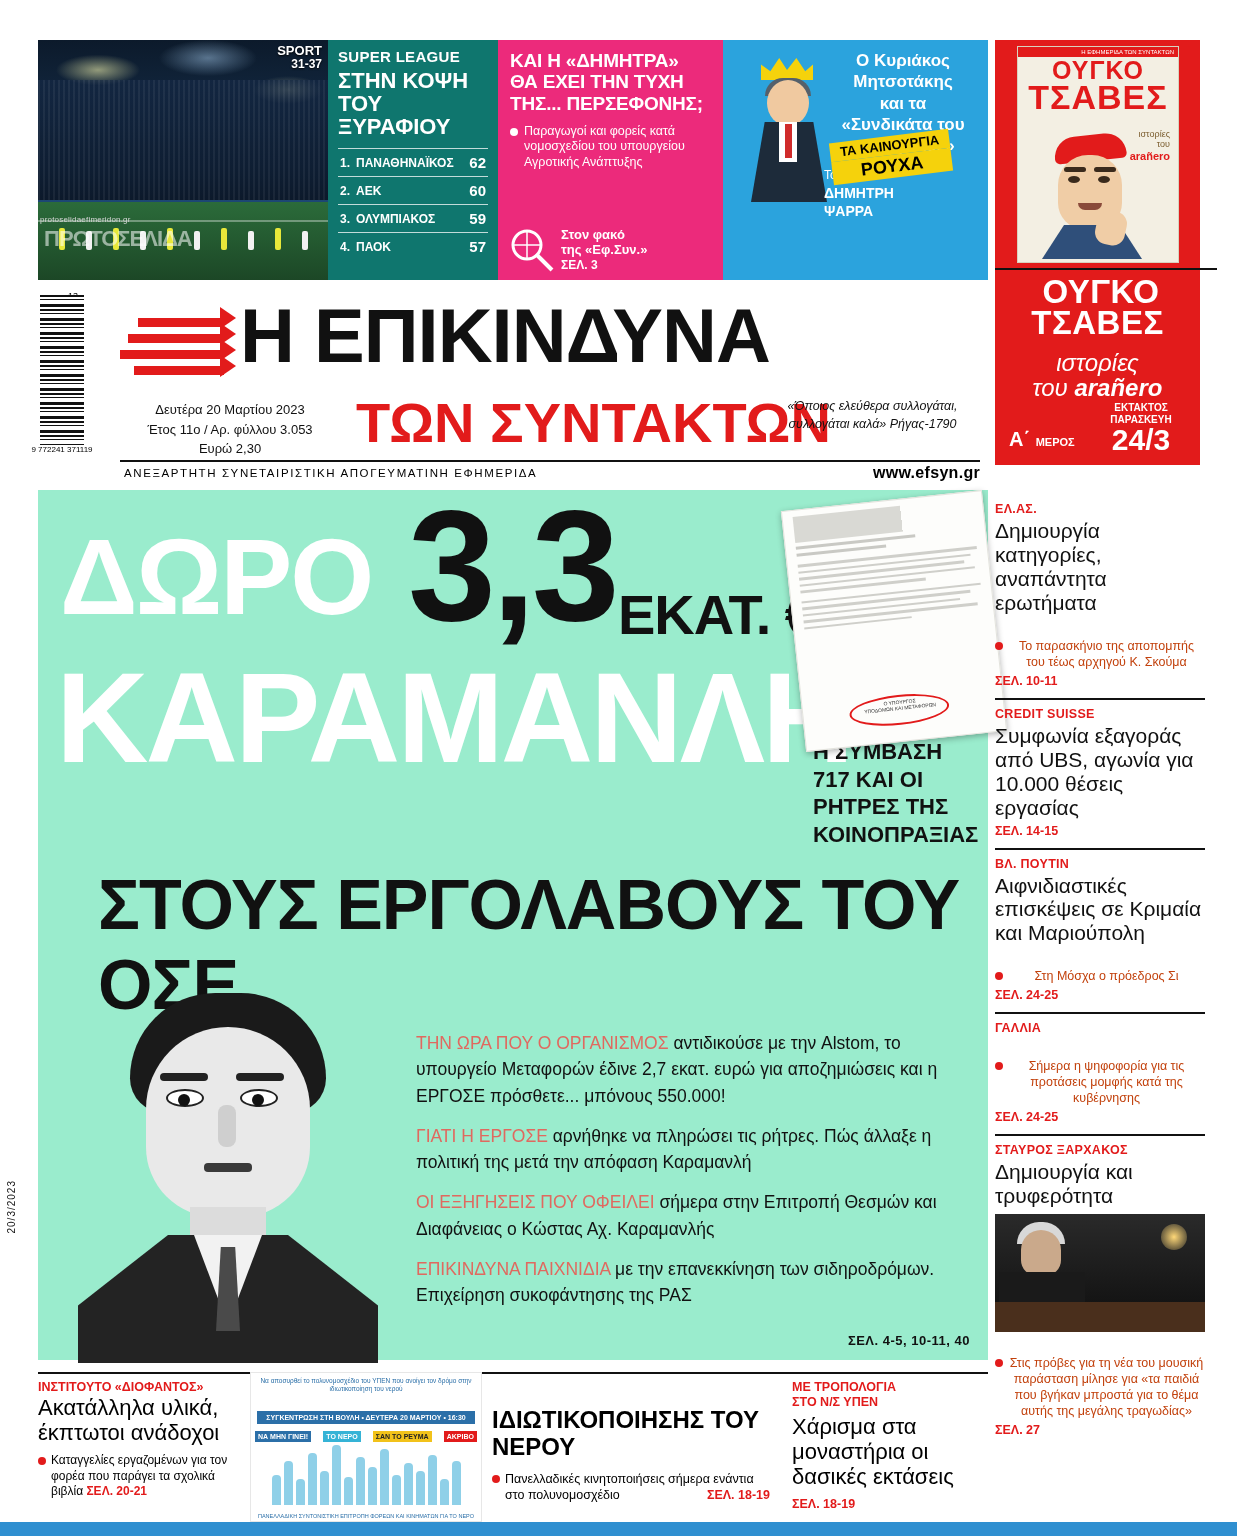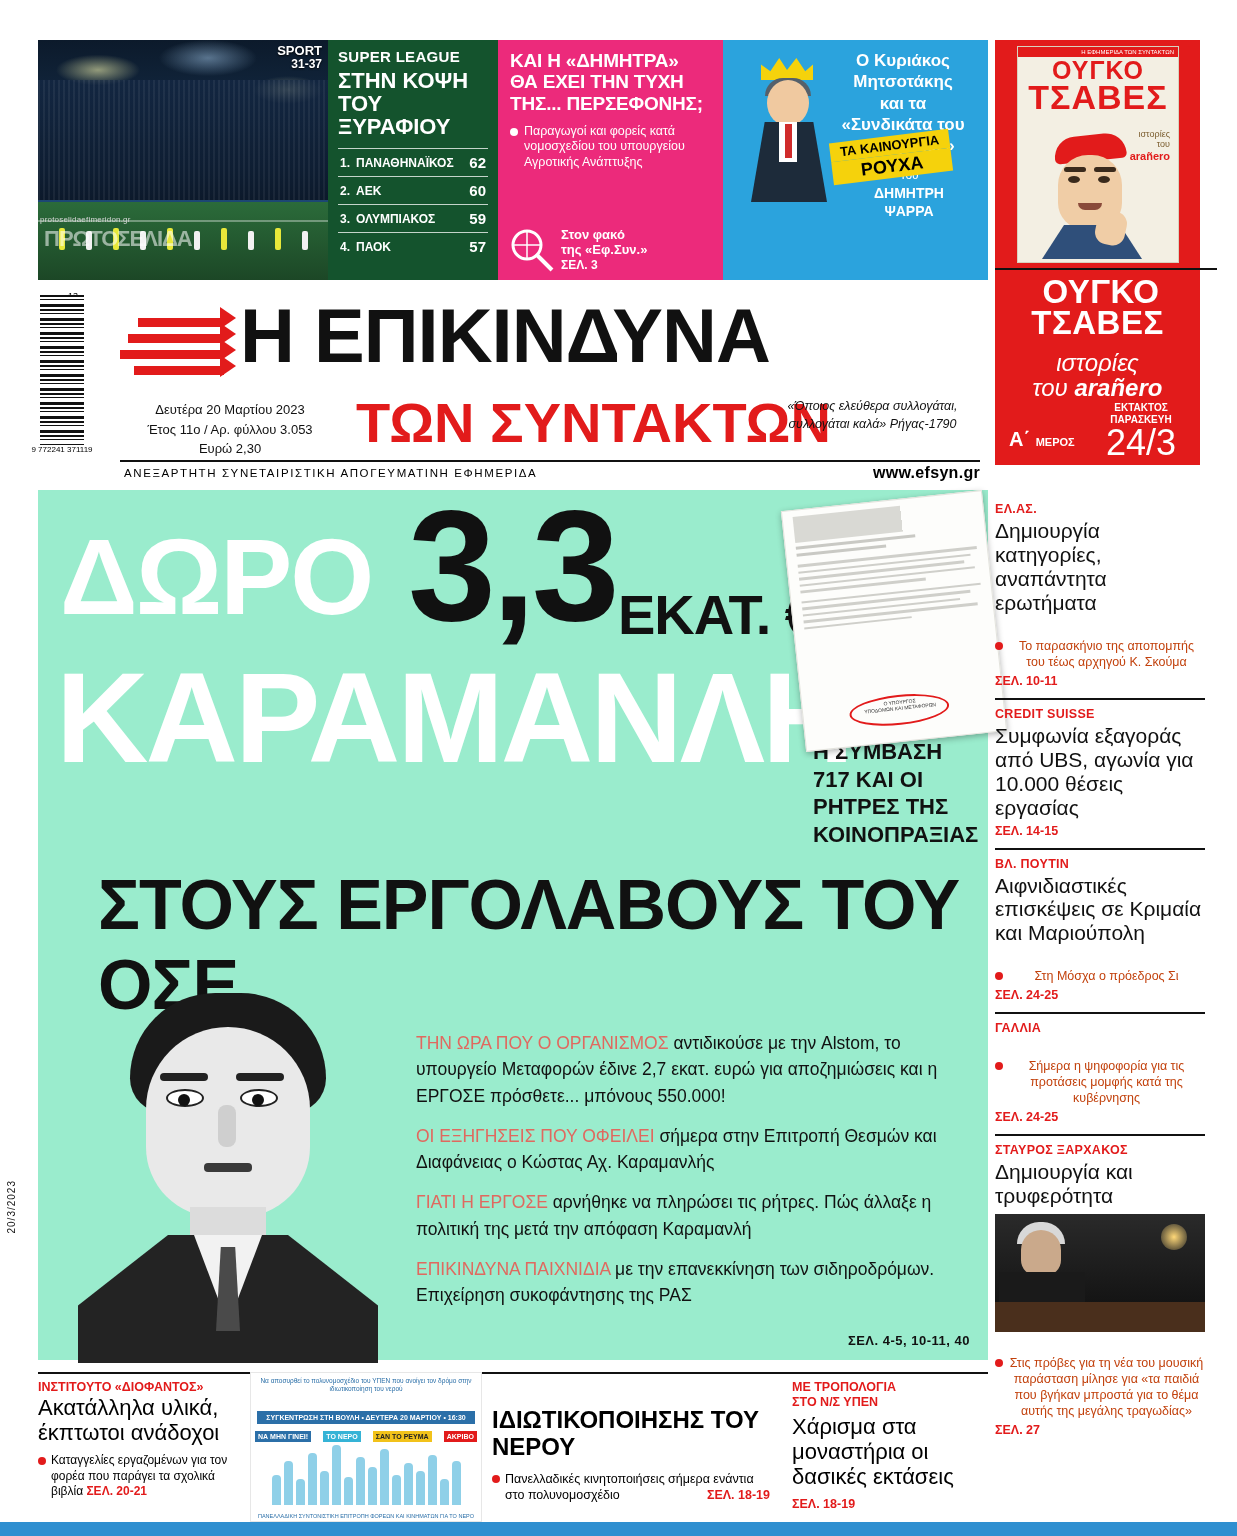--- a/index.html
+++ b/index.html
@@ -17,40 +17,40 @@
   .photo-pitch{position:absolute;bottom:0;left:0;right:0;height:78px;background:linear-gradient(180deg,#2b6b3a,#1c4726);}
   .photo-pitch:before{content:"";position:absolute;top:18px;left:0;right:0;height:2px;background:rgba(255,255,255,.35);}
   .photo-players{position:absolute;bottom:30px;left:10px;right:10px;height:32px;display:flex;justify-content:space-around;align-items:flex-end;}
   .photo-players i{display:block;width:6px;height:22px;background:#e8e83a;border-radius:2px;}
   .photo-players i:nth-child(2n){background:#f2f2f2;height:19px;}
   .sport-badge{position:absolute;right:6px;top:4px;color:#fff;font-weight:bold;font-size:13px;text-align:right;line-height:1.05;text-shadow:0 1px 2px #000;}
   .sport-badge .pgs{font-size:12px;font-weight:bold;}
   .photo-credit{position:absolute;left:2px;bottom:56px;font-size:8px;color:#d8d8d8;letter-spacing:.2px;}
   .photo-logo{position:absolute;left:6px;bottom:28px;color:rgba(255,255,255,.55);font-size:22px;font-weight:bold;letter-spacing:-1px;}
 
-  .promo-league{width:170px;height:240px;background:#14532d;color:#fff;padding:8px 10px;box-sizing:border-box;}
+  .promo-league{width:170px;height:240px;background:#0f766e;color:#fff;padding:8px 10px;box-sizing:border-box;}
   .promo-league h4{margin:0;font-size:15px;font-weight:bold;letter-spacing:.3px;}
   .promo-league h3{margin:4px 0 0;font-size:22px;line-height:1.05;font-weight:bold;}
   .tbl{margin-top:10px;width:100%;border-collapse:collapse;font-size:12px;}
   .tbl td{border-top:1px solid rgba(255,255,255,.75);padding:5px 2px;font-weight:bold;}
   .tbl td.num{width:12px;}
   .tbl td.pts{text-align:right;font-size:15px;}
 
   .promo-pink{width:225px;height:240px;background:#ec2a7b;color:#fff;padding:10px 12px;box-sizing:border-box;position:relative;}
   .promo-pink h3{margin:0;font-size:19px;line-height:1.12;font-weight:bold;letter-spacing:-.2px;}
   .promo-pink .bullet{margin-top:10px;font-size:12.5px;line-height:1.25;padding-left:14px;position:relative;}
   .promo-pink .bullet:before{content:"";position:absolute;left:0;top:4px;width:8px;height:8px;border-radius:50%;background:#fff;}
   .lens{position:absolute;left:10px;bottom:8px;display:flex;align-items:flex-end;gap:7px;}
   .lens svg{display:block;}
   .lens .ltxt{font-size:13px;font-weight:bold;line-height:1.15;}
   .lens .sel{font-size:12px;font-weight:bold;}
 
   .promo-blue{width:265px;height:240px;background:#2ba3dd;color:#fff;position:relative;padding:8px 10px;box-sizing:border-box;}
   .promo-blue .htxt{position:absolute;right:10px;top:10px;width:150px;text-align:center;font-size:17px;line-height:1.25;font-weight:bold;}
-  .promo-blue .byline{position:absolute;right:4px;top:128px;width:150px;text-align:center;font-size:12px;line-height:1.3;}
+  .promo-blue .byline{position:absolute;right:14px;top:128px;width:150px;text-align:left;font-size:12px;line-height:1.3;}
   .promo-blue .byline b{font-size:14px;display:block;}
   .promo-blue .bottom{position:absolute;left:0;right:0;bottom:6px;display:flex;justify-content:space-between;padding:0 10px;font-size:11px;font-weight:bold;}
   .cartoon{position:absolute;left:4px;top:18px;width:120px;height:150px;}
   .crown{position:absolute;left:34px;top:0;width:52px;height:22px;background:#f5d20c;clip-path:polygon(0 100%,0 30%,18% 60%,35% 0,50% 55%,68% 0,85% 60%,100% 30%,100% 100%);}
   .head{position:absolute;left:40px;top:22px;width:42px;height:46px;border-radius:50%;background:#f0c9a0;}
   .hair{position:absolute;left:38px;top:20px;width:46px;height:18px;border-radius:20px 20px 0 0;background:#55606b;}
   .body{position:absolute;left:24px;top:64px;width:76px;height:80px;background:#1d2b3a;clip-path:polygon(18% 0,82% 0,100% 100%,0 100%);}
   .shirt{position:absolute;left:52px;top:64px;width:18px;height:40px;background:#fff;}
   .tie{position:absolute;left:58px;top:66px;width:7px;height:34px;background:#d02b2b;}
   .newclothes{position:absolute;left:108px;top:96px;width:120px;transform:rotate(-7deg);text-align:center;}
@@ -76,21 +76,21 @@
   .bc-hand{position:absolute;left:64px;top:78px;width:30px;height:34px;background:#f0cda6;border-radius:12px;transform:rotate(12deg);}
   .book-title{position:absolute;left:0;right:0;top:228px;text-align:center;font-weight:bold;line-height:.95;}
   .book-title .b1{font-size:33px;letter-spacing:.5px;}
   .book-title .b2{font-size:33px;letter-spacing:.5px;}
   .book-sub{position:absolute;left:0;right:0;top:310px;text-align:center;font-size:24px;line-height:1.05;font-style:italic;}
   .book-sub .ag{font-weight:bold;}
   .book-part{position:absolute;left:14px;top:388px;font-size:20px;font-weight:bold;}
   .book-part small{font-size:11px;}
   .book-date{position:absolute;right:6px;top:362px;width:106px;text-align:center;}
   .book-date .dl1{font-size:10px;font-weight:bold;line-height:1.15;}
-  .book-date .dnum{font-size:36px;font-weight:normal;line-height:1;}
+  .book-date .dnum{font-size:30px;font-weight:bold;line-height:1;}
 
   
   .barcode{position:absolute;left:30px;top:295px;width:62px;height:180px;}
   .barcode .bars{position:absolute;left:10px;top:0;width:44px;height:150px;
      background:repeating-linear-gradient(180deg,#111 0 2px,#fff 2px 4px,#111 4px 5px,#fff 5px 9px,#111 9px 12px,#fff 12px 14px);}
   .barcode .bcnum{position:absolute;left:-18px;top:150px;width:100px;text-align:center;font-size:8px;transform:none;}
   .barcode .topnum{position:absolute;left:38px;top:-4px;font-size:9px;}
 
   .masthead{position:absolute;left:120px;top:292px;width:860px;height:185px;}
   .arrows{position:absolute;left:0;top:20px;width:110px;height:70px;}
@@ -446,24 +446,24 @@
       <div class="p-suit"></div>
       <div class="p-shirt"></div>
       <div class="p-tie"></div>
     </div>
 
     <div class="lead-body">
       <p>
         <span class="lbl">ΤΗΝ ΩΡΑ ΠΟΥ Ο ΟΡΓΑΝΙΣΜΟΣ</span><span> αντιδικούσε με την Alstom, το υπουργείο Μεταφορών έδινε 2,7 εκατ. ευρώ για αποζημιώσεις και η ΕΡΓΟΣΕ πρόσθετε... μπόνους 550.000!</span>
       </p>
       <p>
-        <span class="lbl">ΟΙ ΕΞΗΓΗΣΕΙΣ ΠΟΥ ΟΦΕΙΛΕΙ</span><span> σήμερα στην Επιτροπή Θεσμών και Διαφάνειας ο Κώστας Αχ. Καραμανλής</span>
+        <span class="lbl">ΓΙΑΤΙ Η ΕΡΓΟΣΕ</span><span> αρνήθηκε να πληρώσει τις ρήτρες. Πώς άλλαξε η πολιτική της μετά την απόφαση Καραμανλή</span>
       </p>
       <p>
-        <span class="lbl">ΓΙΑΤΙ Η ΕΡΓΟΣΕ</span><span> αρνήθηκε να πληρώσει τις ρήτρες. Πώς άλλαξε η πολιτική της μετά την απόφαση Καραμανλή</span>
+        <span class="lbl">ΟΙ ΕΞΗΓΗΣΕΙΣ ΠΟΥ ΟΦΕΙΛΕΙ</span><span> σήμερα στην Επιτροπή Θεσμών και Διαφάνειας ο Κώστας Αχ. Καραμανλής</span>
       </p>
       <p>
         <span class="lbl">ΕΠΙΚΙΝΔΥΝΑ ΠΑΙΧΝΙΔΙΑ</span><span> με την επανεκκίνηση των σιδηροδρόμων. Επιχείρηση συκοφάντησης της ΡΑΣ</span>
       </p>
     </div>
     <div class="lead-pages">ΣΕΛ. 4-5, 10-11, 40</div>
   </div>
 
   <div class="rcol">
     <div class="ritem">

